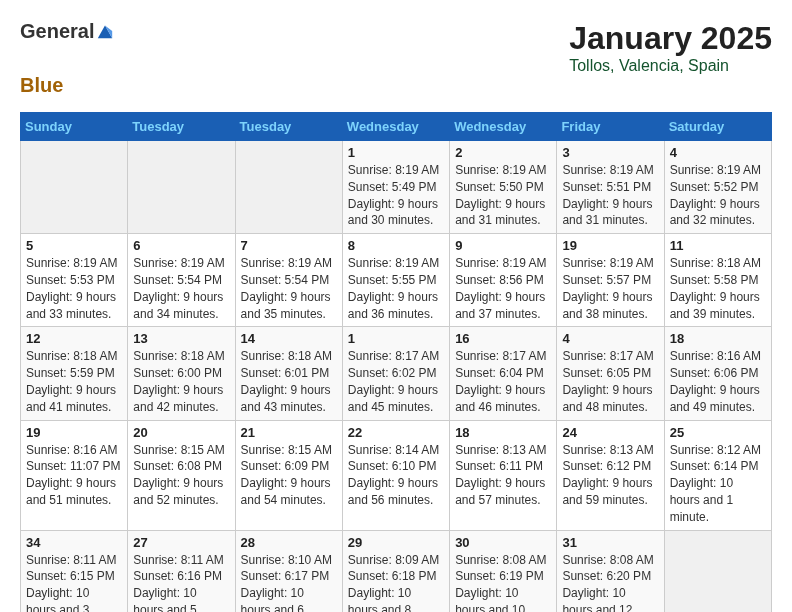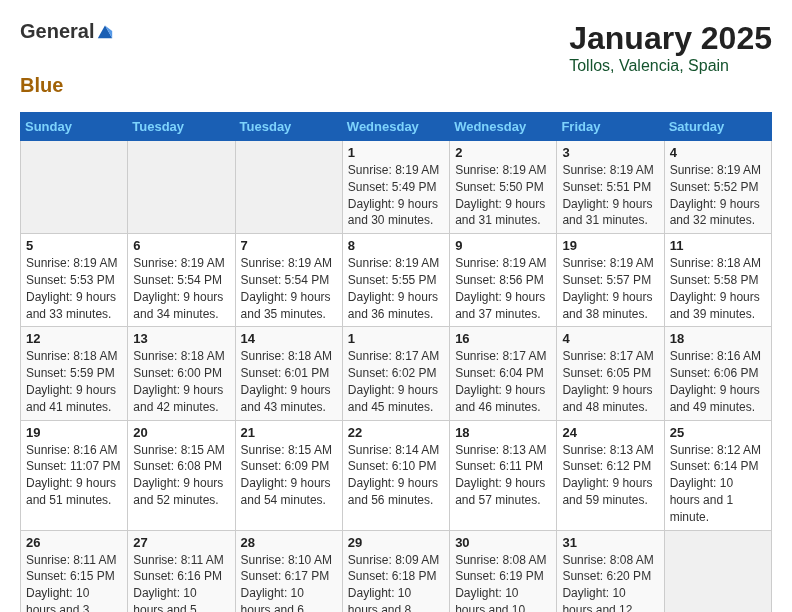--- a/index.html
+++ b/index.html
@@ -309,21 +309,21 @@
         <td>
           <span class="day-number">25</span>
           <div class="day-info">Sunrise: 8:12 AM
 Sunset: 6:14 PM
 Daylight: 10 hours
 and 1 minute.</div>
         </td>
       </tr>
       <tr>
         <td>
-          <span class="day-number">26</span>
+          <span class="day-number">34</span>
           <div class="day-info">Sunrise: 8:11 AM
 Sunset: 6:15 PM
 Daylight: 10 hours
 and 3 minutes.</div>
         </td>
         <td>
           <span class="day-number">27</span>
           <div class="day-info">Sunrise: 8:11 AM
 Sunset: 6:16 PM
 Daylight: 10 hours

